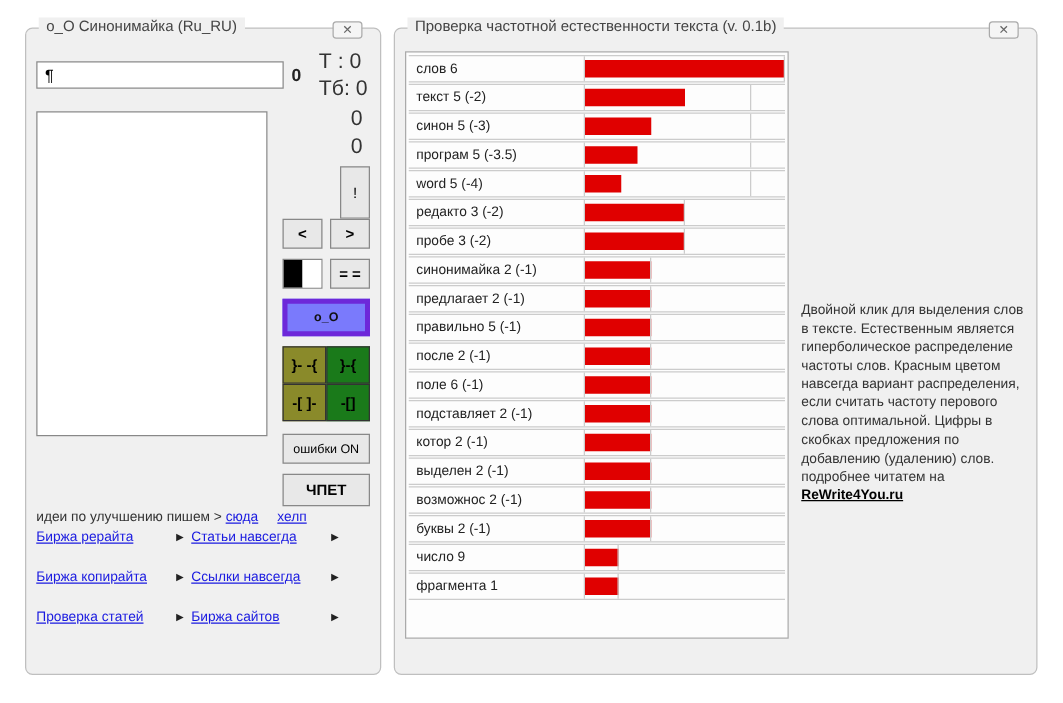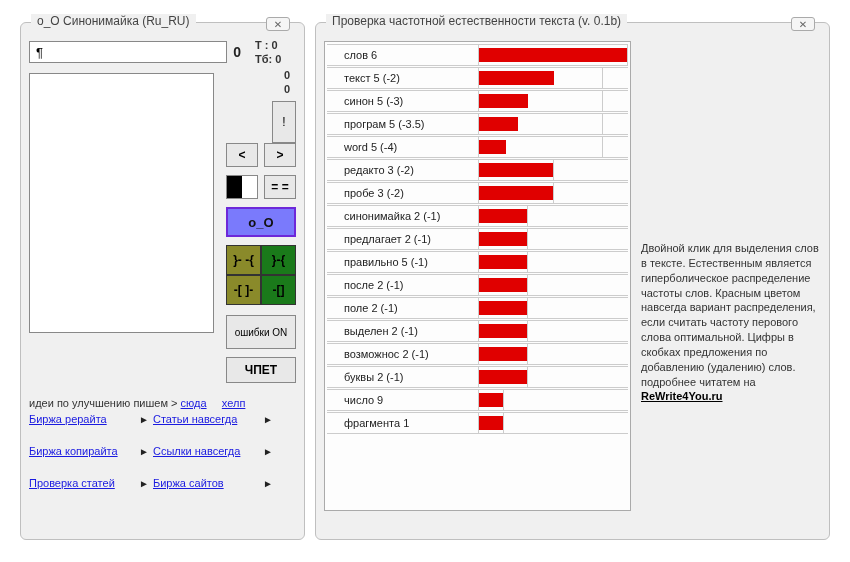--- a/index.html
+++ b/index.html
@@ -71,25 +71,24 @@
 .textarea-main {
   width: 185px;
   height: 260px;
   border: 1px solid #888;
   background: #fff;
   margin-top: 6px;
   resize: none;
 }
 .stats {
   width: 45px;
-  font-size: 11px;
+  font-size: 17px;
   color: #333;
   text-align: left;
   padding-left: 4px;
-  font-weight: bold;
 }
 .stats div { margin: 2px 0; }
 .stats .r { text-align: right; padding-right: 6px; }
 .btn {
   border: 1px solid #888;
   background: #e8e8e8;
   font-size: 12px;
   cursor: pointer;
   display: inline-flex;
   align-items: center;
@@ -101,22 +100,22 @@
 .color-row { display: flex; gap: 6px; margin-top: 8px; justify-content: flex-end; align-items: center; }
 .color-sq { width: 32px; height: 24px; border: 1px solid #888; display:flex; }
 .color-sq .h1 { width:50%; background:#000; }
 .color-sq .h2 { width:50%; background:#fff; }
 .eq-btn { width: 32px; height: 24px; font-weight: bold; }
 .logo-btn {
   width: 70px; height: 30px;
   background: #7a7afc;
   color: #111;
   font-weight: bold;
-  font-size: 13px;
-  border: 2px solid #6d28d9;
+  font-size: 10px;
+  border: 4px solid #6d28d9;
   margin-top: 8px;
   float: right;
 }
 .bracket-grid {
   clear: both;
   margin-top: 8px;
   display: grid;
   grid-template-columns: 35px 35px;
   grid-template-rows: 30px 30px;
   gap: 0;
@@ -126,27 +125,27 @@
   border: 1px solid #333;
   font-size: 12px;
   font-weight: bold;
   display: flex;
   align-items: center;
   justify-content: center;
   cursor: pointer;
 }
 .bk-olive { background: #8a8a2a; color: #000; }
 .bk-green { background: #1a7a1a; color: #000; }
-.err-btn { width: 70px; height: 34px; font-size: 10px; margin-top: 10px; float: right; clear: both; }
+.err-btn { width: 70px; height: 24px; font-size: 10px; margin-top: 10px; float: right; clear: both; }
 .chpet-btn { width: 70px; height: 26px; font-size: 12px; font-weight: bold; margin-top: 8px; float: right; clear: both; }
 .left-col2 { width: 76px; text-align: right; }
 .left-body { display: flex; gap: 6px; }
 .links-footer {
   clear: both;
-  margin-top: 14px;
+  margin-top: 3px;
   font-size: 11px;
 }
 .ideas-line { margin-bottom: 4px; color: #333; }
 .link { color: #1a1ae0; text-decoration: underline; cursor: pointer; }
 .links-grid { display: grid; grid-template-columns: 110px 14px 110px 14px; row-gap: 20px; align-items: center; }
 .arrow { font-size: 10px; color: #222; }
 .right-body { display: flex; gap: 10px; margin-top: 10px; }
 .chart-area {
   flex: 1;
   border: 1px solid #aaa;
@@ -164,21 +163,20 @@
   border-right: none;
   margin-bottom: 1px;
 }
 .bar-row:first-child { border-top: 1px solid #ccc; }
 .bar-label {
   width: 140px;
   padding-left: 6px;
   font-size: 11px;
   color: #222;
   white-space: nowrap;
-  margin-left: 11px;
 }
 .bar-track {
   flex: 1;
   height: 100%;
   position: relative;
   border-left: 1px solid #ccc;
 }
 .bar-fill {
   position: absolute;
   top: 3px;
@@ -350,21 +348,35 @@
             </div>
           </div>
           <div class="bar-row">
             <div class="bar-label">после 2 (-1)</div>
             <div class="bar-track">
               <div class="bar-fill" style="width: 33%;"></div>
               <div class="bar-outline" style="width: 33%;"></div>
             </div>
           </div>
           <div class="bar-row">
-            <div class="bar-label">поле 2 (-1)</div>
+            <div class="bar-label">поле 6 (-1)</div>
+            <div class="bar-track">
+              <div class="bar-fill" style="width: 33%;"></div>
+              <div class="bar-outline" style="width: 33%;"></div>
+            </div>
+          </div>
+          <div class="bar-row">
+            <div class="bar-label">подставляет 2 (-1)</div>
+            <div class="bar-track">
+              <div class="bar-fill" style="width: 33%;"></div>
+              <div class="bar-outline" style="width: 33%;"></div>
+            </div>
+          </div>
+          <div class="bar-row">
+            <div class="bar-label">котор 2 (-1)</div>
             <div class="bar-track">
               <div class="bar-fill" style="width: 33%;"></div>
               <div class="bar-outline" style="width: 33%;"></div>
             </div>
           </div>
           <div class="bar-row">
             <div class="bar-label">выделен 2 (-1)</div>
             <div class="bar-track">
               <div class="bar-fill" style="width: 33%;"></div>
               <div class="bar-outline" style="width: 33%;"></div>

